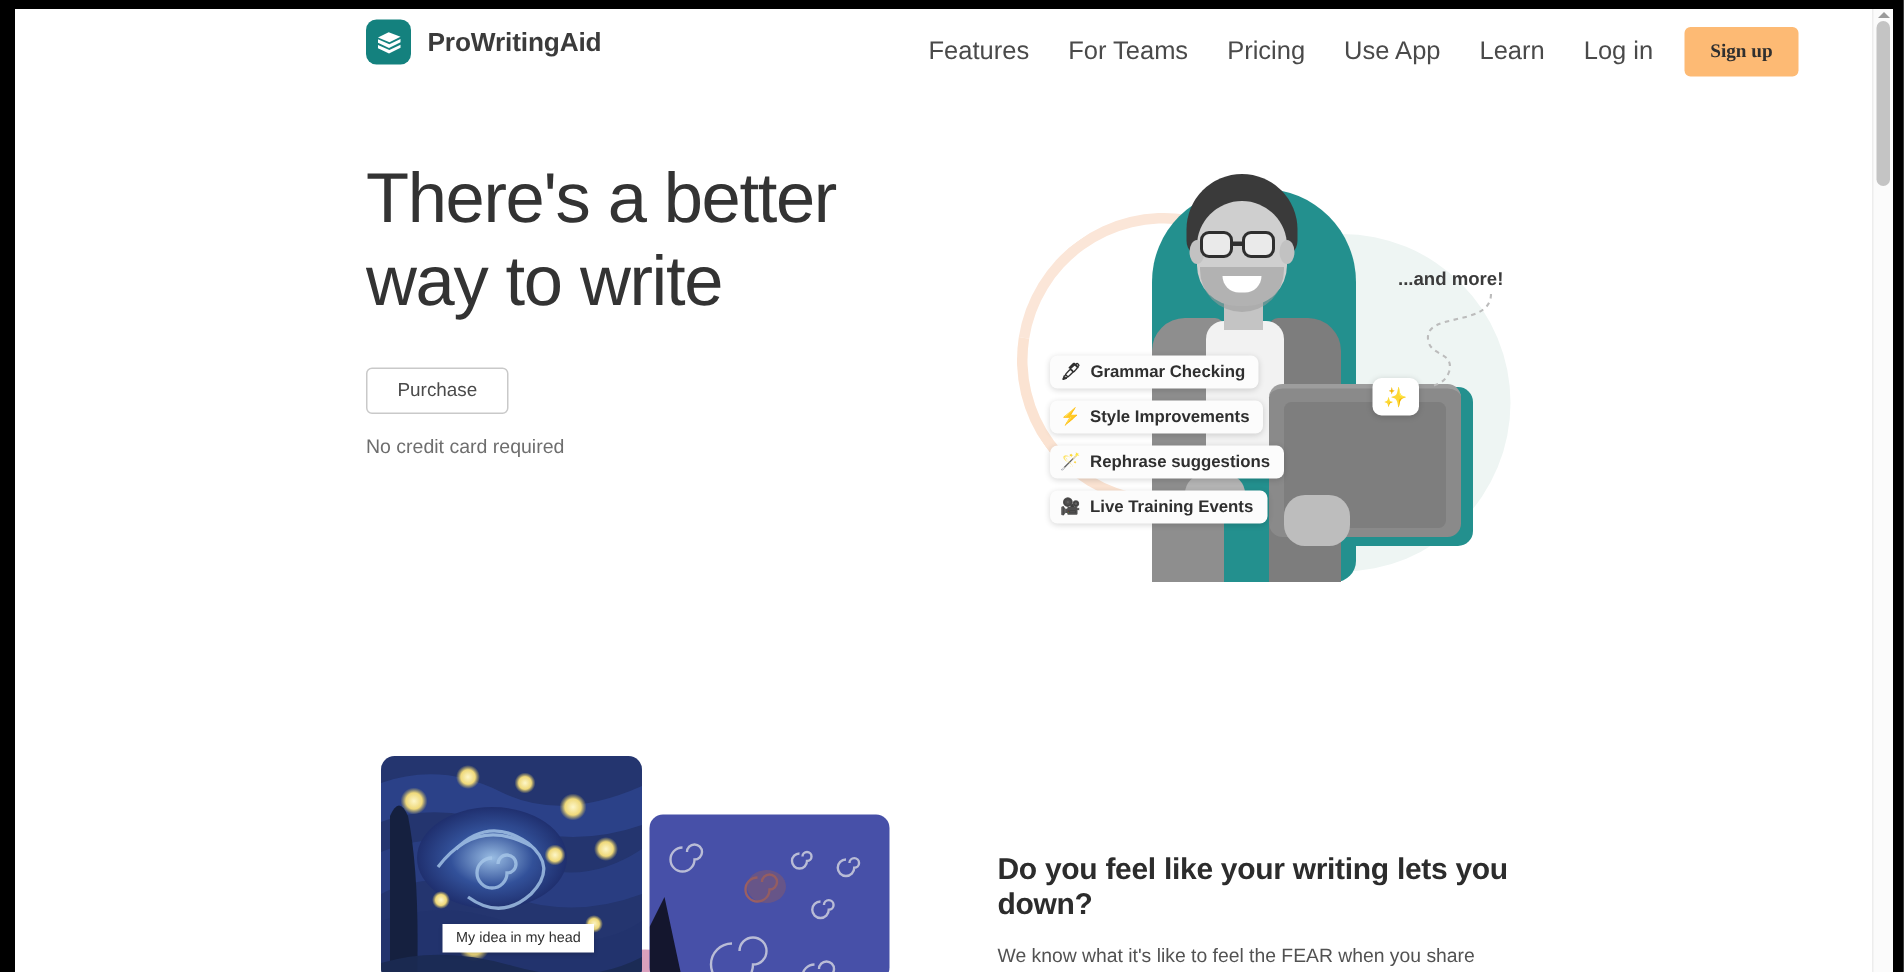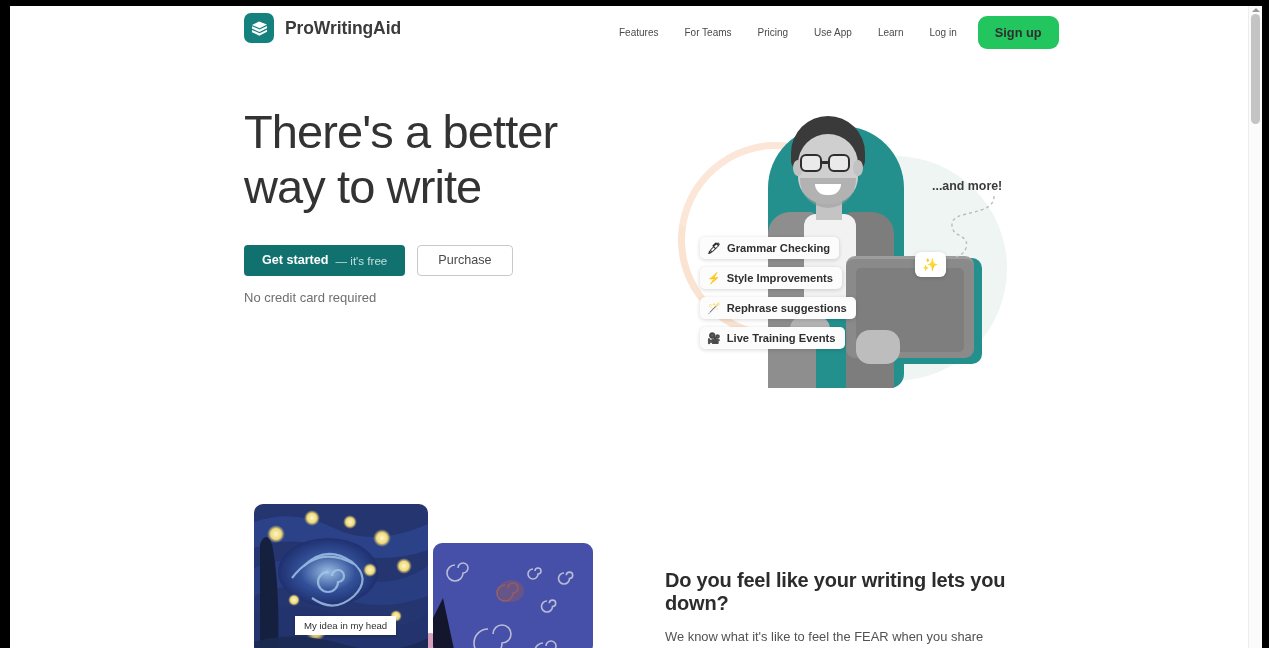--- a/index.html
+++ b/index.html
@@ -67,30 +67,30 @@
   #brand-name {
     font-size:17.5px; font-weight:bold; color:#3b3b3b;
     letter-spacing:-0.1px;
   }
 
   #nav {
     position:absolute; left:596px; top:10px;
     display:flex; align-items:center; gap:0;
   }
   .nav-link {
-    font-size:10px; color:#4a4a4a; text-decoration:none;
+    font-size:17px; color:#4a4a4a; text-decoration:none;
     padding:8px 13px; white-space:nowrap;
   }
   #signup-btn {
     margin-left:8px;
-    background:#22c55e; color:#2f2f2f;
+    background:#fdba74; color:#2f2f2f;
     font-size:12.8px; font-weight:bold;
-    border:none; border-radius:9px;
+    border:none; border-radius:4px;
     padding:9px 17px; cursor:pointer;
-    font-family:Liberation Sans, sans-serif;
+    font-family:Liberation Serif, serif;
   }
 
   
   #hero-copy { position:absolute; left:234px; top:98px; width:360px; }
   #headline {
     font-size:47px; line-height:1.18; font-weight:normal;
     color:#333333; letter-spacing:-0.9px;
   }
   #subhead {
     margin-top:20px;
@@ -289,24 +289,20 @@
           <a class="nav-link" href="#">Learn</a>
           <a class="nav-link" href="#">Log in</a>
           <button id="signup-btn">Sign up</button>
         </nav>
       </div>
 
       <div id="hero-copy">
         <h1 id="headline">There's a better way to write</h1>
 
         <div id="cta-row">
-          <button id="get-started-btn">
-            <span id="get-started-label">Get started</span>
-            <span id="get-started-sub">— it's free</span>
-          </button>
           <button id="purchase-btn">Purchase</button>
         </div>
 
         <div id="no-credit">No credit card required</div>
       </div>
 
       <div id="hero-art">
         <div id="art-blob"></div>
         <div id="art-arc"></div>
         <div id="art-teal"></div>

